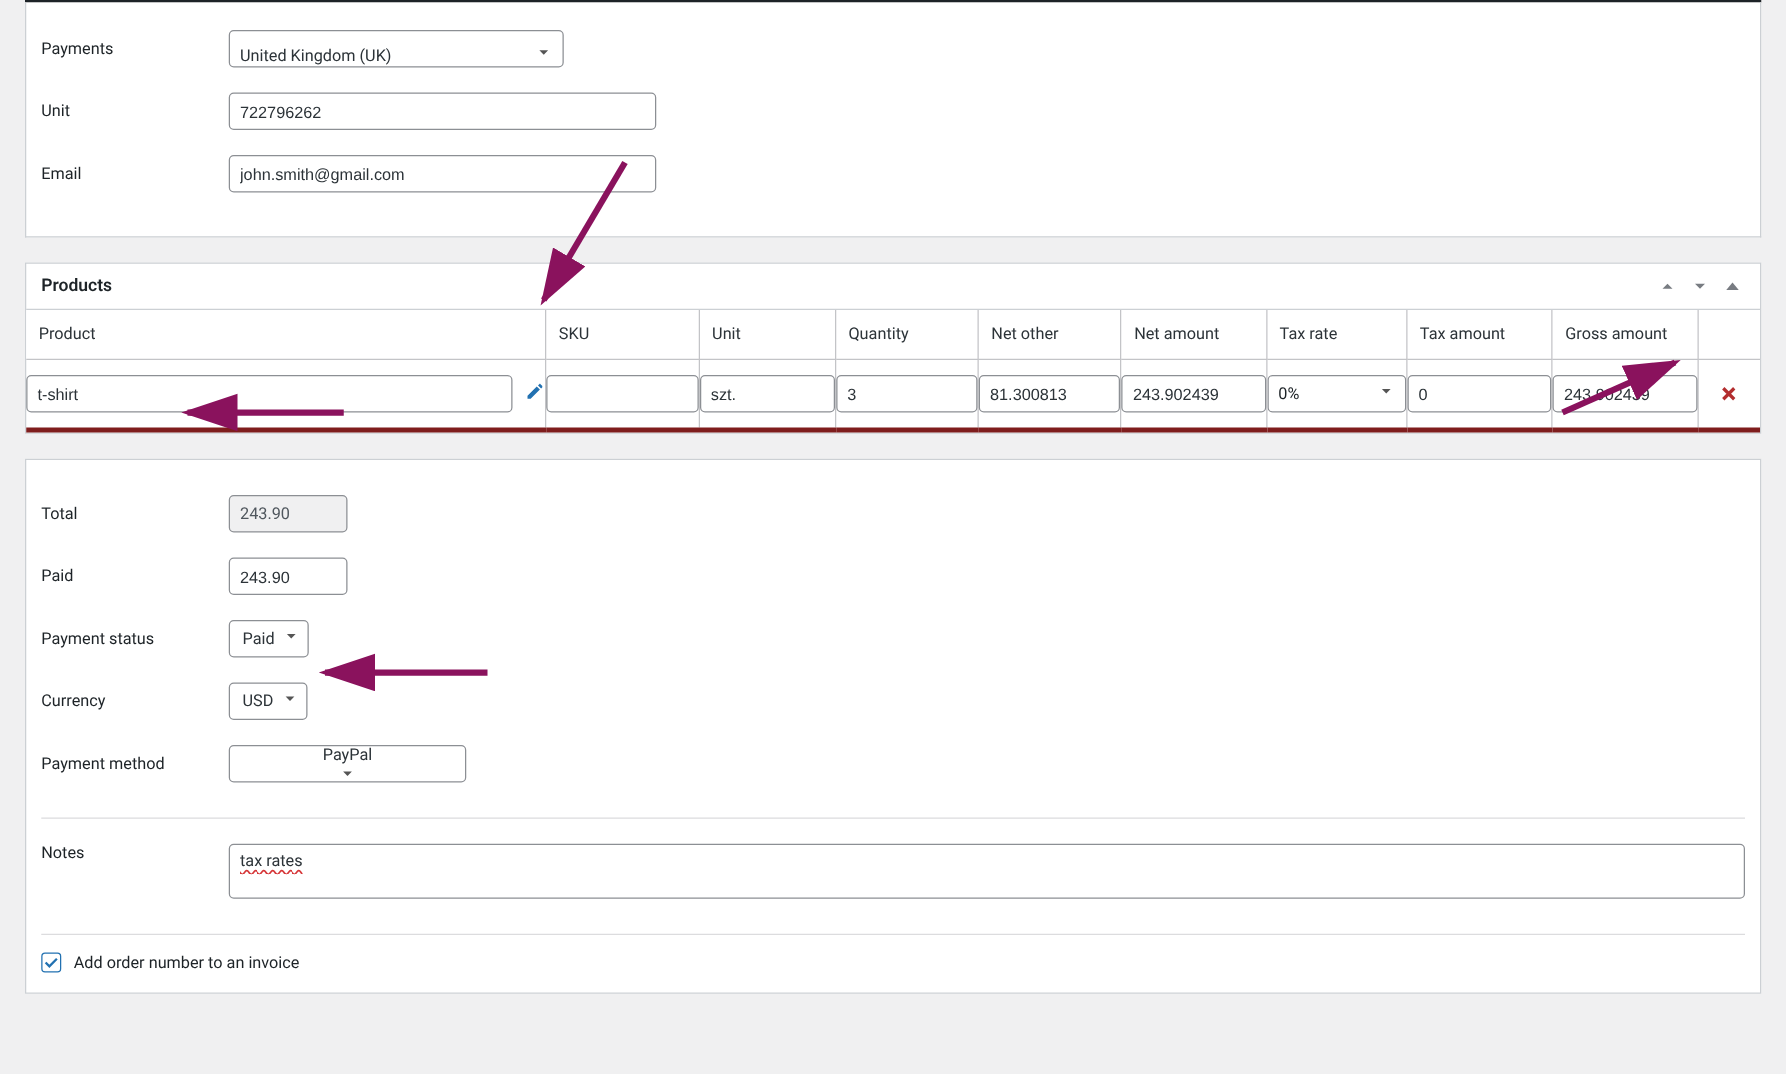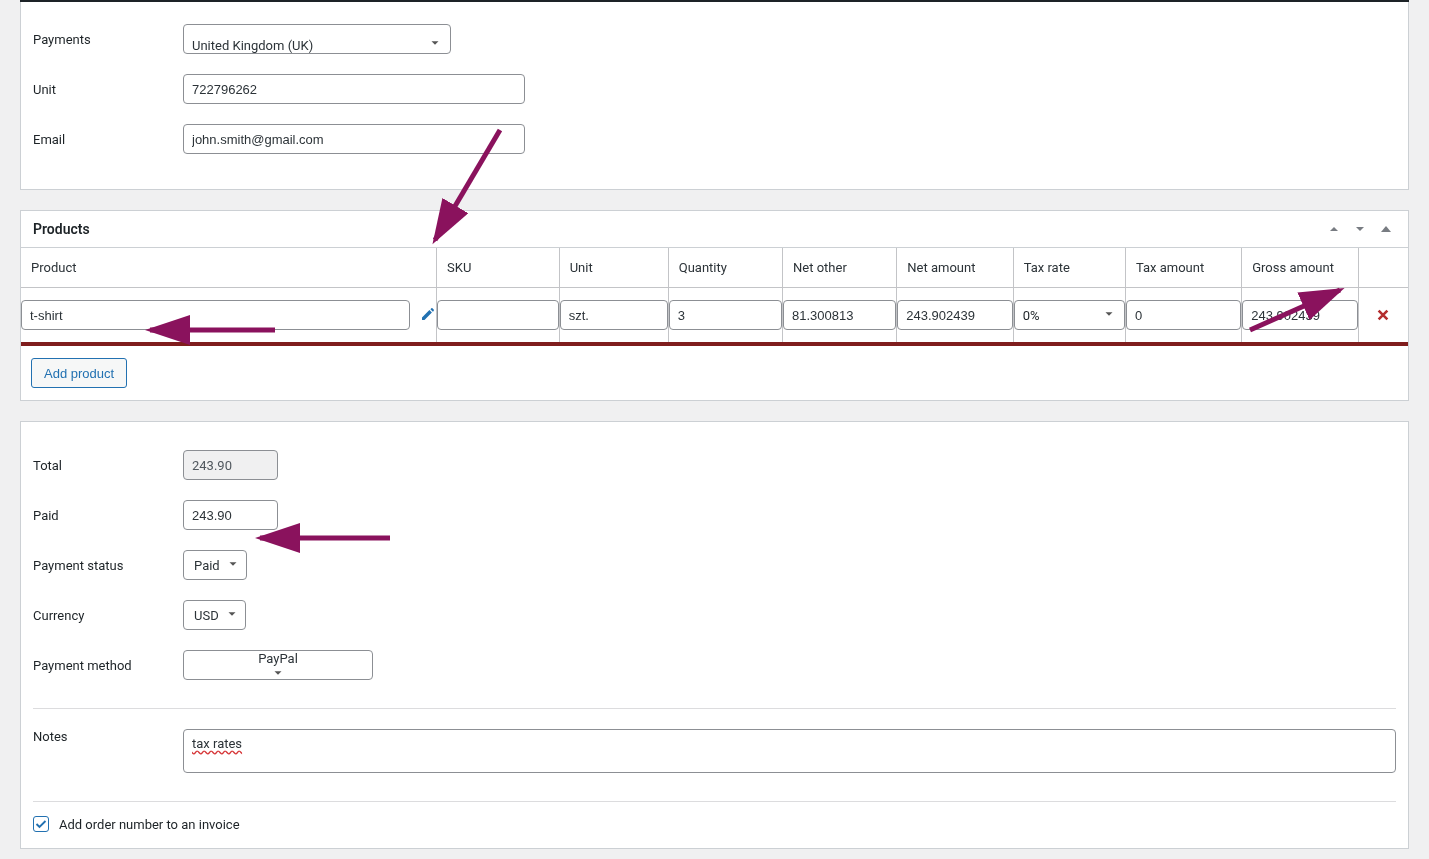--- a/index.html
+++ b/index.html
@@ -345,23 +345,20 @@
           <span class="del-btn">
             <svg viewBox="0 0 16 16">
                 <path d="M3 3l10 10M13 3L3 13" stroke="#b32d2e" stroke-width="3" fill="none"></path>
               </svg>
           </span>
         </td>
       </tr>
     </tbody>
   </table>
 
-  <div class="addp-wrap">
-    <button class="btn-secondary">Add product</button>
-  </div>
 </div>
 
 <div class="panel" style="margin-bottom:40px;">
 
   <div class="payments-body">
     <div class="form-row">
       <div class="form-label">Total</div>
       <div class="readonly-input">243.90</div>
     </div>
     <div class="form-row">

